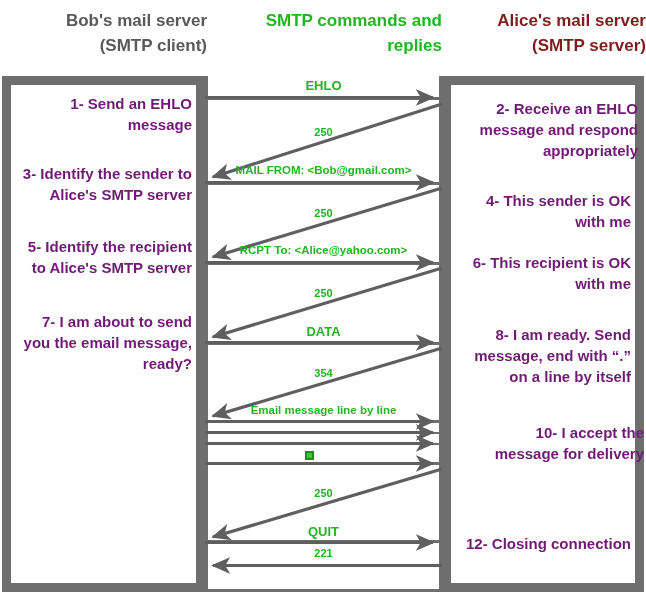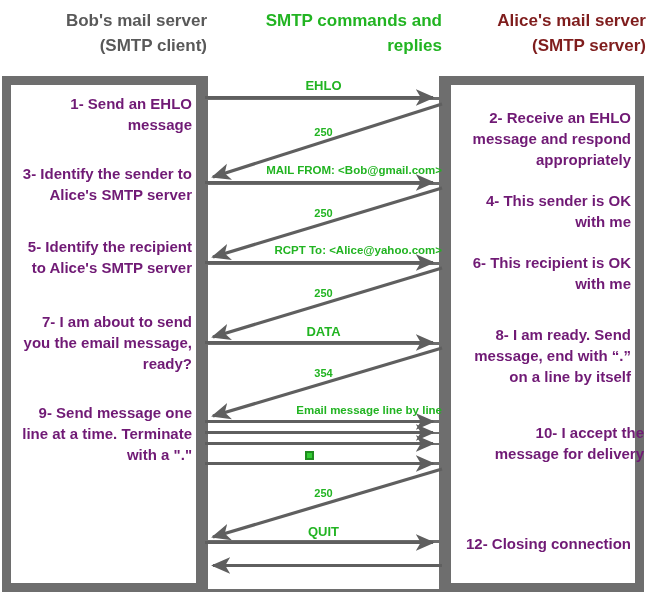--- a/index.html
+++ b/index.html
@@ -62,21 +62,21 @@
 
   .lbl{
     position:absolute;
     color:#22B422;
     font-weight:bold;
     white-space:nowrap;
     text-align:center;
   }
   .lbl-cmd{font-size:13px;}
   .lbl-code{font-size:11px;}
-  .lbl-big{font-size:11.5px;text-align:right;}
+  .lbl-big{font-size:11.5px;}
 
   .greensq{
     position:absolute;
     width:9px;height:9px;
     background:#33CC33;
     border:2px solid #1E8C1E;
     box-sizing:border-box;
   }
 </style>
 </head>
@@ -96,27 +96,26 @@
     <div>Alice's mail server</div>
     <div>(SMTP server)</div>
   </div>
 
   <div class="panel panel-left">
     <div class="panel-inner">
       <div class="step" style="top:8px;">1- Send an EHLO message</div>
       <div class="step" style="top:78px;">3- Identify the sender to Alice's SMTP server</div>
       <div class="step" style="top:151px;">5- Identify the recipient to Alice's SMTP server</div>
       <div class="step" style="top:206px;margin-top:20px;">7- I am about to send you the email message, ready?</div>
-      <div class="step" style="top:317px;">9- Send message one line at a time. Terminate with a "."</div>
     </div>
   </div>
 
   <div class="panel panel-right">
     <div class="panel-inner">
-      <div class="step" style="top:22px;">2- Receive an EHLO message and respond appropriately</div>
+      <div class="step" style="top:13px;margin-left:7px;">2- Receive an EHLO message and respond appropriately</div>
       <div class="step" style="top:105px;padding-left:8px;">4- This sender is OK with me</div>
       <div class="step" style="top:167px;">6- This recipient is OK with me</div>
       <div class="step" style="top:239px;padding-left:9px;">8-  I am ready. Send message, end with “.” on a line by itself</div>
       <div class="step" style="top:337px;margin-left:13px;">10-  I accept the message for delivery</div>
       <div class="step" style="top:448px;">12-  Closing connection</div>
     </div>
   </div>
 
   <div class="mid">
 
@@ -177,15 +176,16 @@
     <div class="lbl lbl-code" style="left:0;width:237px;top:50px;">250</div>
     <div class="lbl lbl-big" style="left:0;width:237px;top:88px;">MAIL FROM: &lt;Bob@gmail.com&gt;</div>
     <div class="lbl lbl-code" style="left:0;width:237px;top:131px;">250</div>
     <div class="lbl lbl-big" style="left:0;width:237px;top:168px;">RCPT To: &lt;Alice@yahoo.com&gt;</div>
     <div class="lbl lbl-code" style="left:0;width:237px;top:211px;">250</div>
     <div class="lbl lbl-cmd" style="left:0;width:237px;top:248px;">DATA</div>
     <div class="lbl lbl-code" style="left:0;width:237px;top:291px;">354</div>
     <div class="lbl lbl-big" style="left:0;width:237px;top:328px;">Email message line by line</div>
     <div class="lbl lbl-code" style="left:0;width:237px;top:411px;">250</div>
     <div class="lbl lbl-cmd" style="left:0;width:237px;top:448px;">QUIT</div>
+    <div class="lbl lbl-code" style="left:0;width:237px;top:471px;">221</div>
   </div>
 
 </div>
 
 </body></html>

